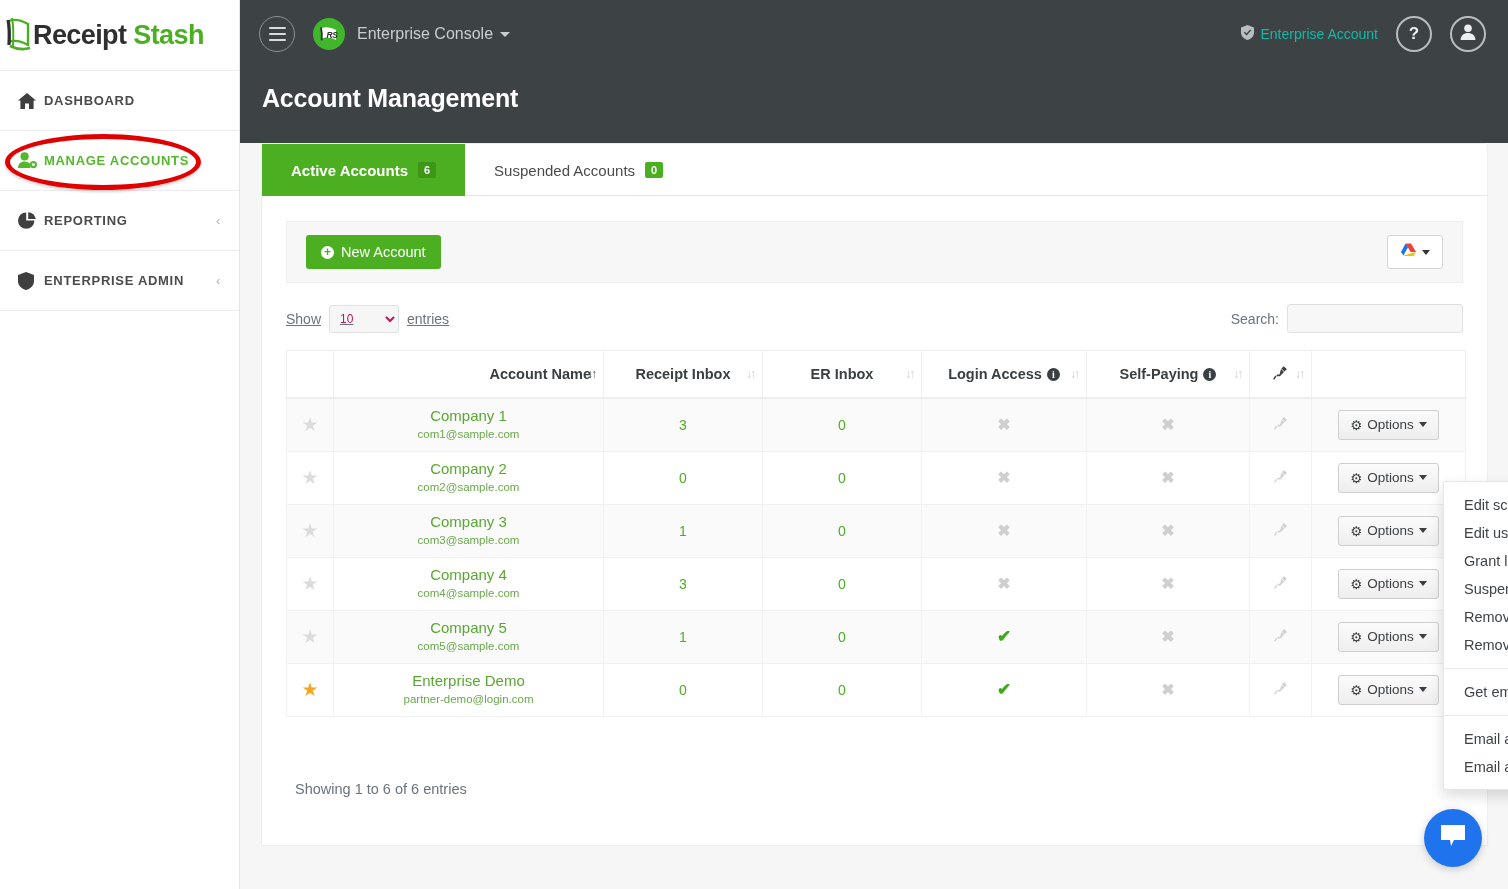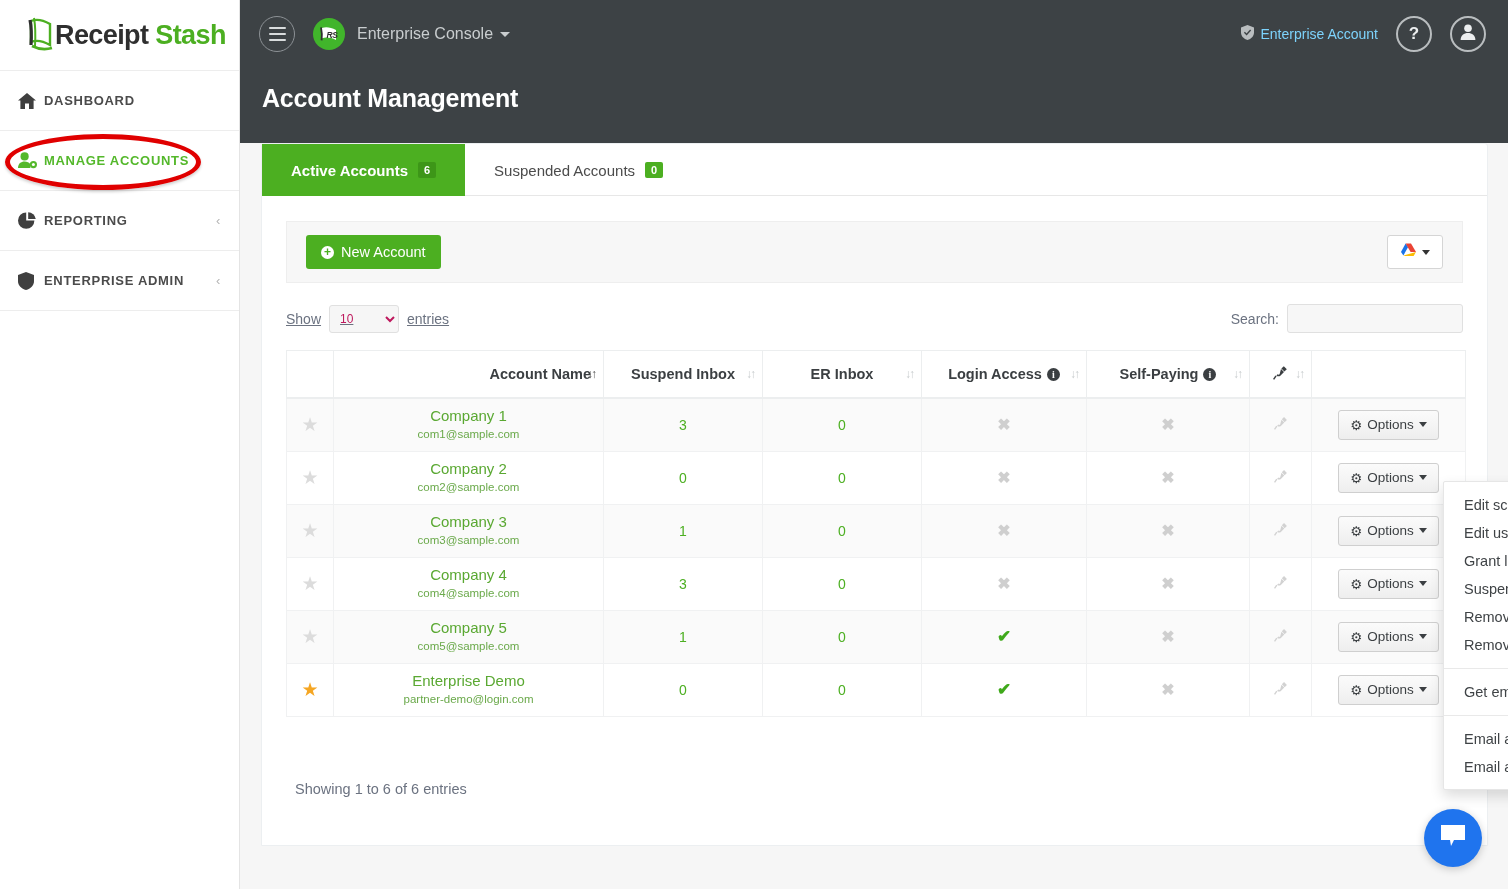--- a/index.html
+++ b/index.html
@@ -15,21 +15,21 @@
   
   .sidebar {
     position: absolute; left: 0; top: 0;
     width: 240px; height: 889px;
     background: #ffffff;
     border-right: 1px solid #e4e4e4;
     z-index: 5;
   }
   .brand {
     height: 71px; display: flex; align-items: center;
-    padding-left: 28px; border-bottom: 1px solid #ededed;
+    padding-left: 6px; border-bottom: 1px solid #ededed;
     background: #fff;
   }
   .brand-logo { display: flex; align-items: center; }
   .brand-mark { position: relative; width: 26px; height: 40px; margin-right: 1px; }
   .brand-text {
     font-size: 27px; font-weight: bold; letter-spacing: -0.6px;
     color: #2f2f2f; line-height: 1;
   }
   .brand-text .green { color: #4caf21; }
 
@@ -86,21 +86,21 @@
   }
   .console-title {
     margin-left: 12px; color: #c9cdcf; font-size: 16px; cursor: pointer;
   }
   .caret-down {
     display:inline-block; width:0; height:0; margin-left: 7px;
     border-left: 5px solid transparent; border-right: 5px solid transparent;
     border-top: 5px solid #c9cdcf; vertical-align: middle;
   }
   .topbar-right { margin-left: auto; display: flex; align-items: center; gap: 18px; }
-  .ent-acct { color: #7dd3fc; font-size: 14px; display:flex; align-items:center; gap:6px; cursor:pointer;}
+  .ent-acct { color: #14b8a6; font-size: 14px; display:flex; align-items:center; gap:6px; cursor:pointer;}
   .circ-btn {
     width: 36px; height: 36px; border-radius: 50%; border: 2px solid #b9bdbf;
     display:flex; align-items:center; justify-content:center;
     color: #eceeef; font-size: 17px; font-weight: bold; cursor: pointer;
   }
   .page-title {
     position: absolute; left: 22px; top: 84px;
     color: #ffffff; font-size: 25px; font-weight: bold;
     letter-spacing: -0.2px;
   }
@@ -409,21 +409,21 @@
 
       <table class="dt">
         <thead>
           <tr>
             <th class="col-star"></th>
             <th class="col-name">
               <span>Account Name</span>
               <span class="sort-ico asc">↓↑</span>
             </th>
             <th class="col-ri">
-              <span>Suspend Inbox</span>
+              <span>Receipt Inbox</span>
               <span class="sort-ico">↓↑</span>
             </th>
             <th class="col-er">
               <span>ER Inbox</span>
               <span class="sort-ico">↓↑</span>
             </th>
             <th class="col-la">
               <span>Login Access</span><span class="info-dot">i</span>
               <span class="sort-ico">↓↑</span>
             </th>

